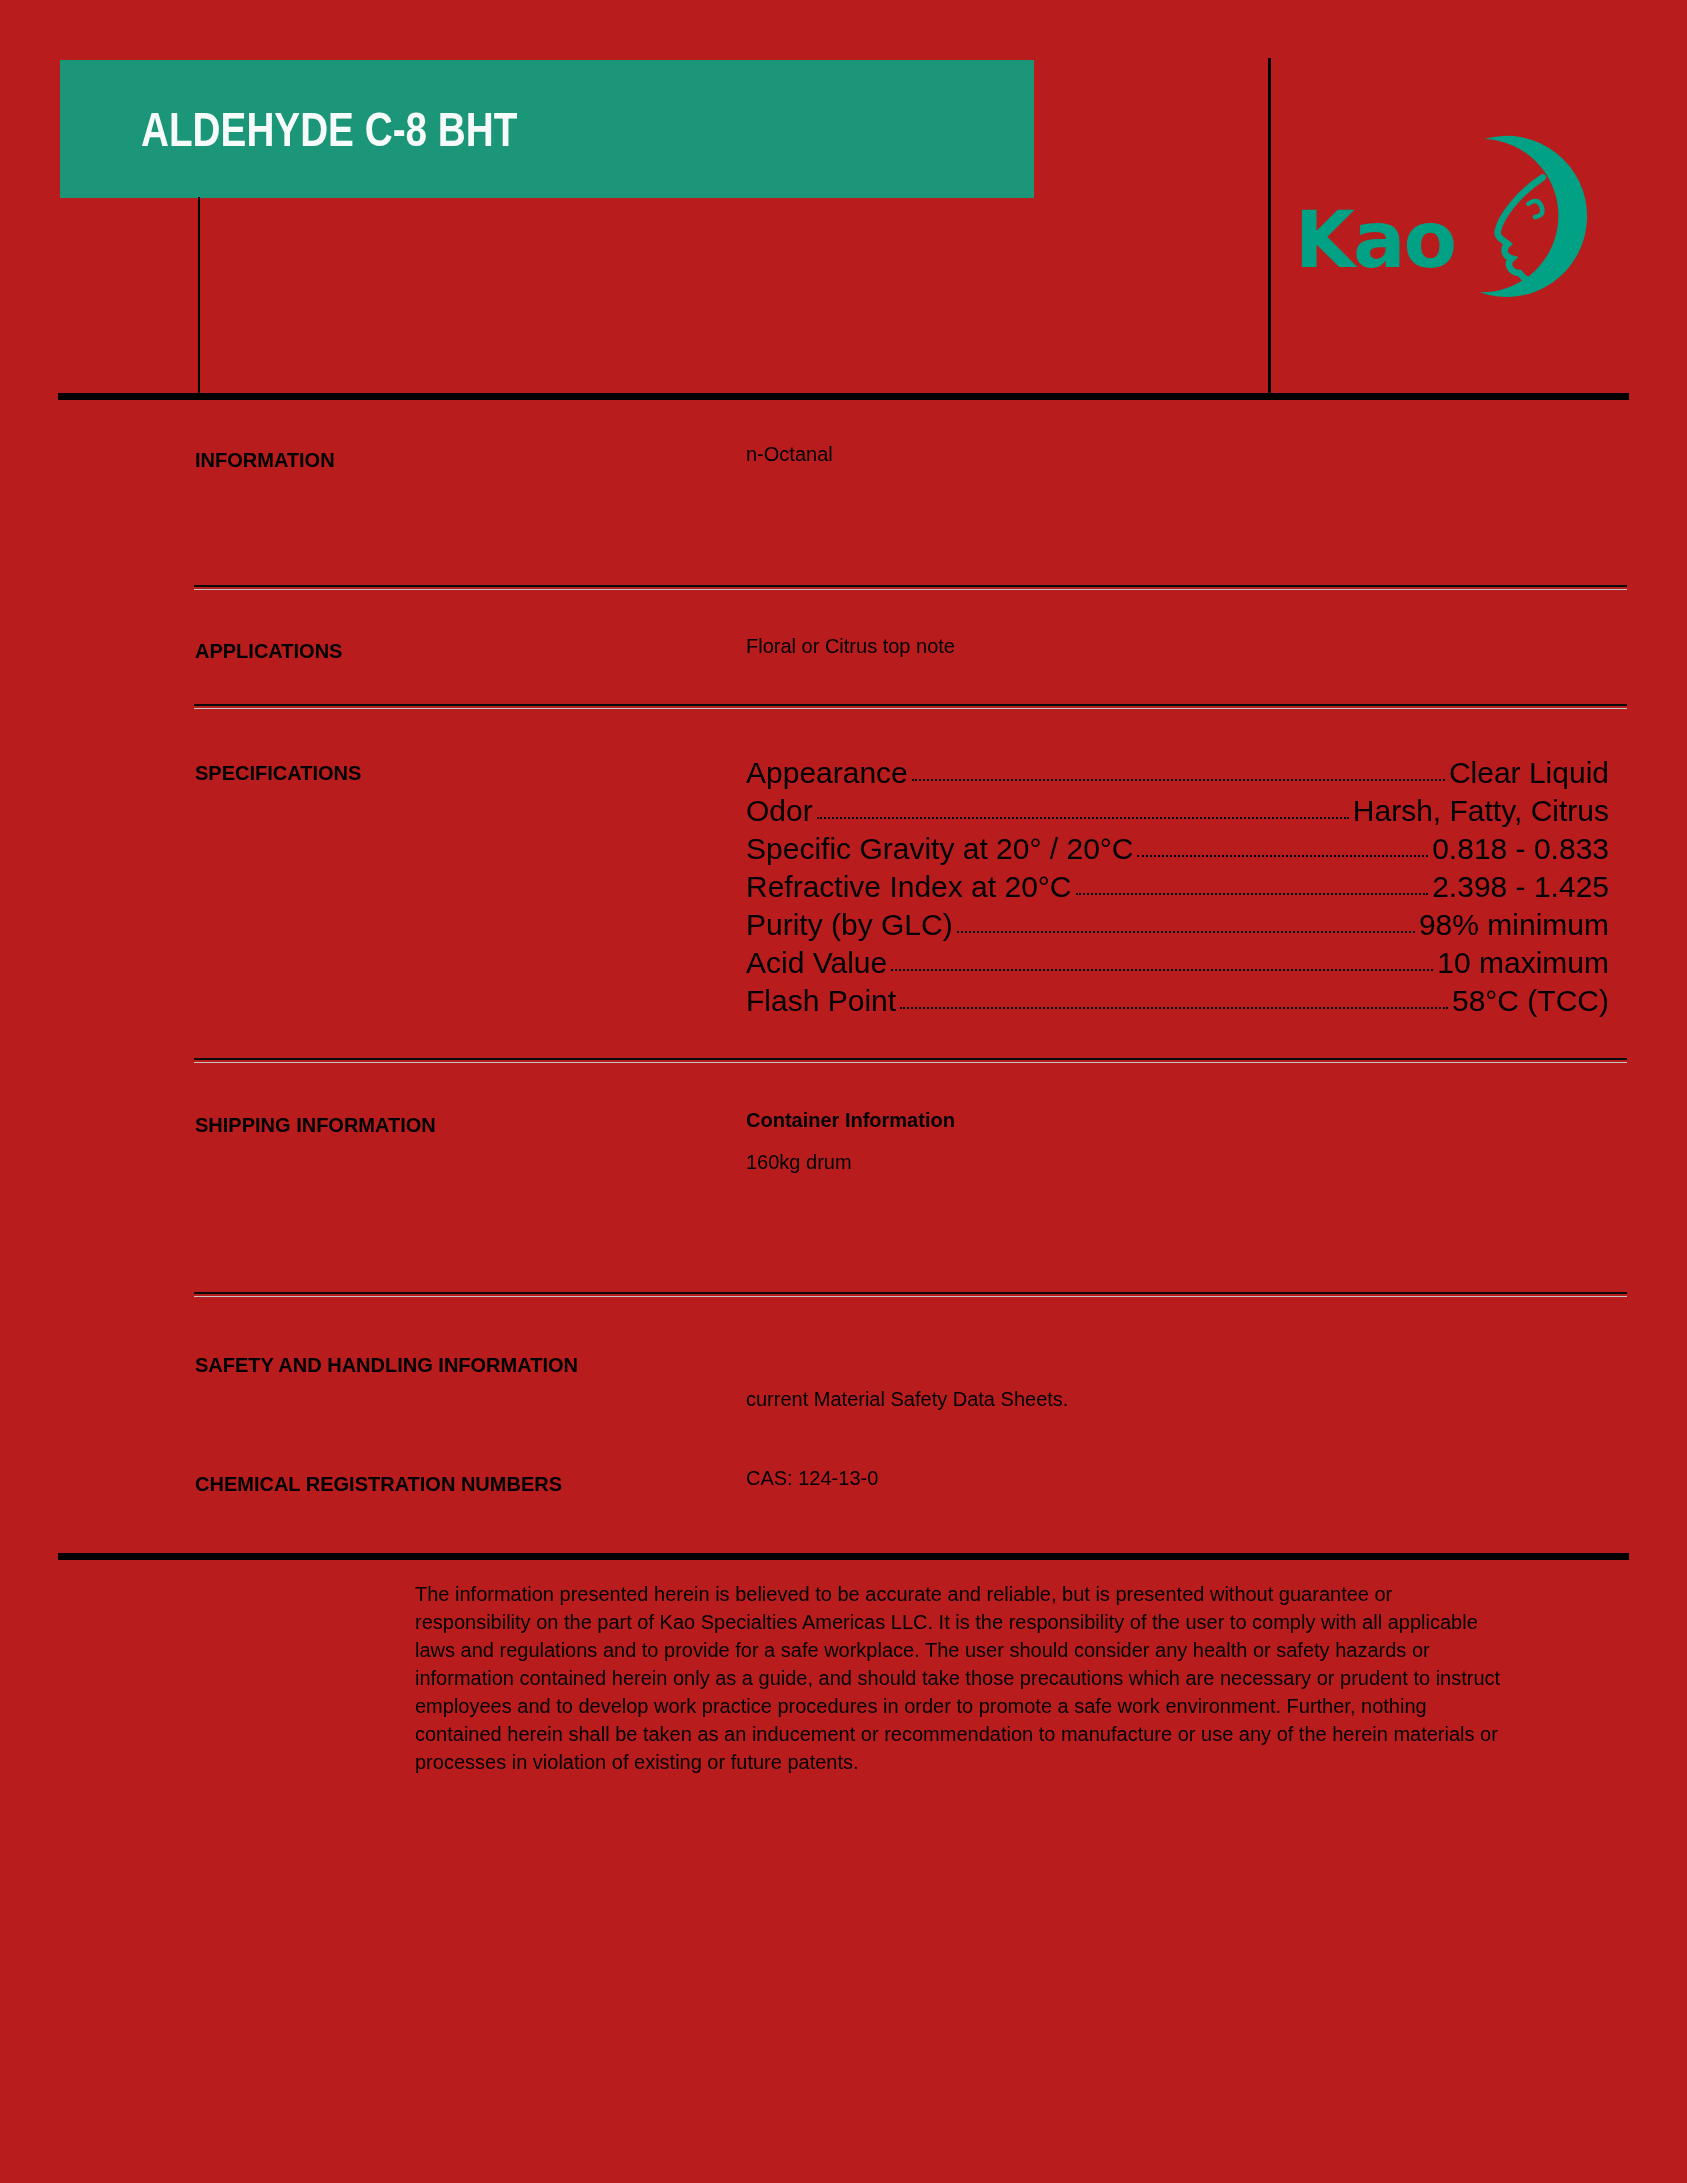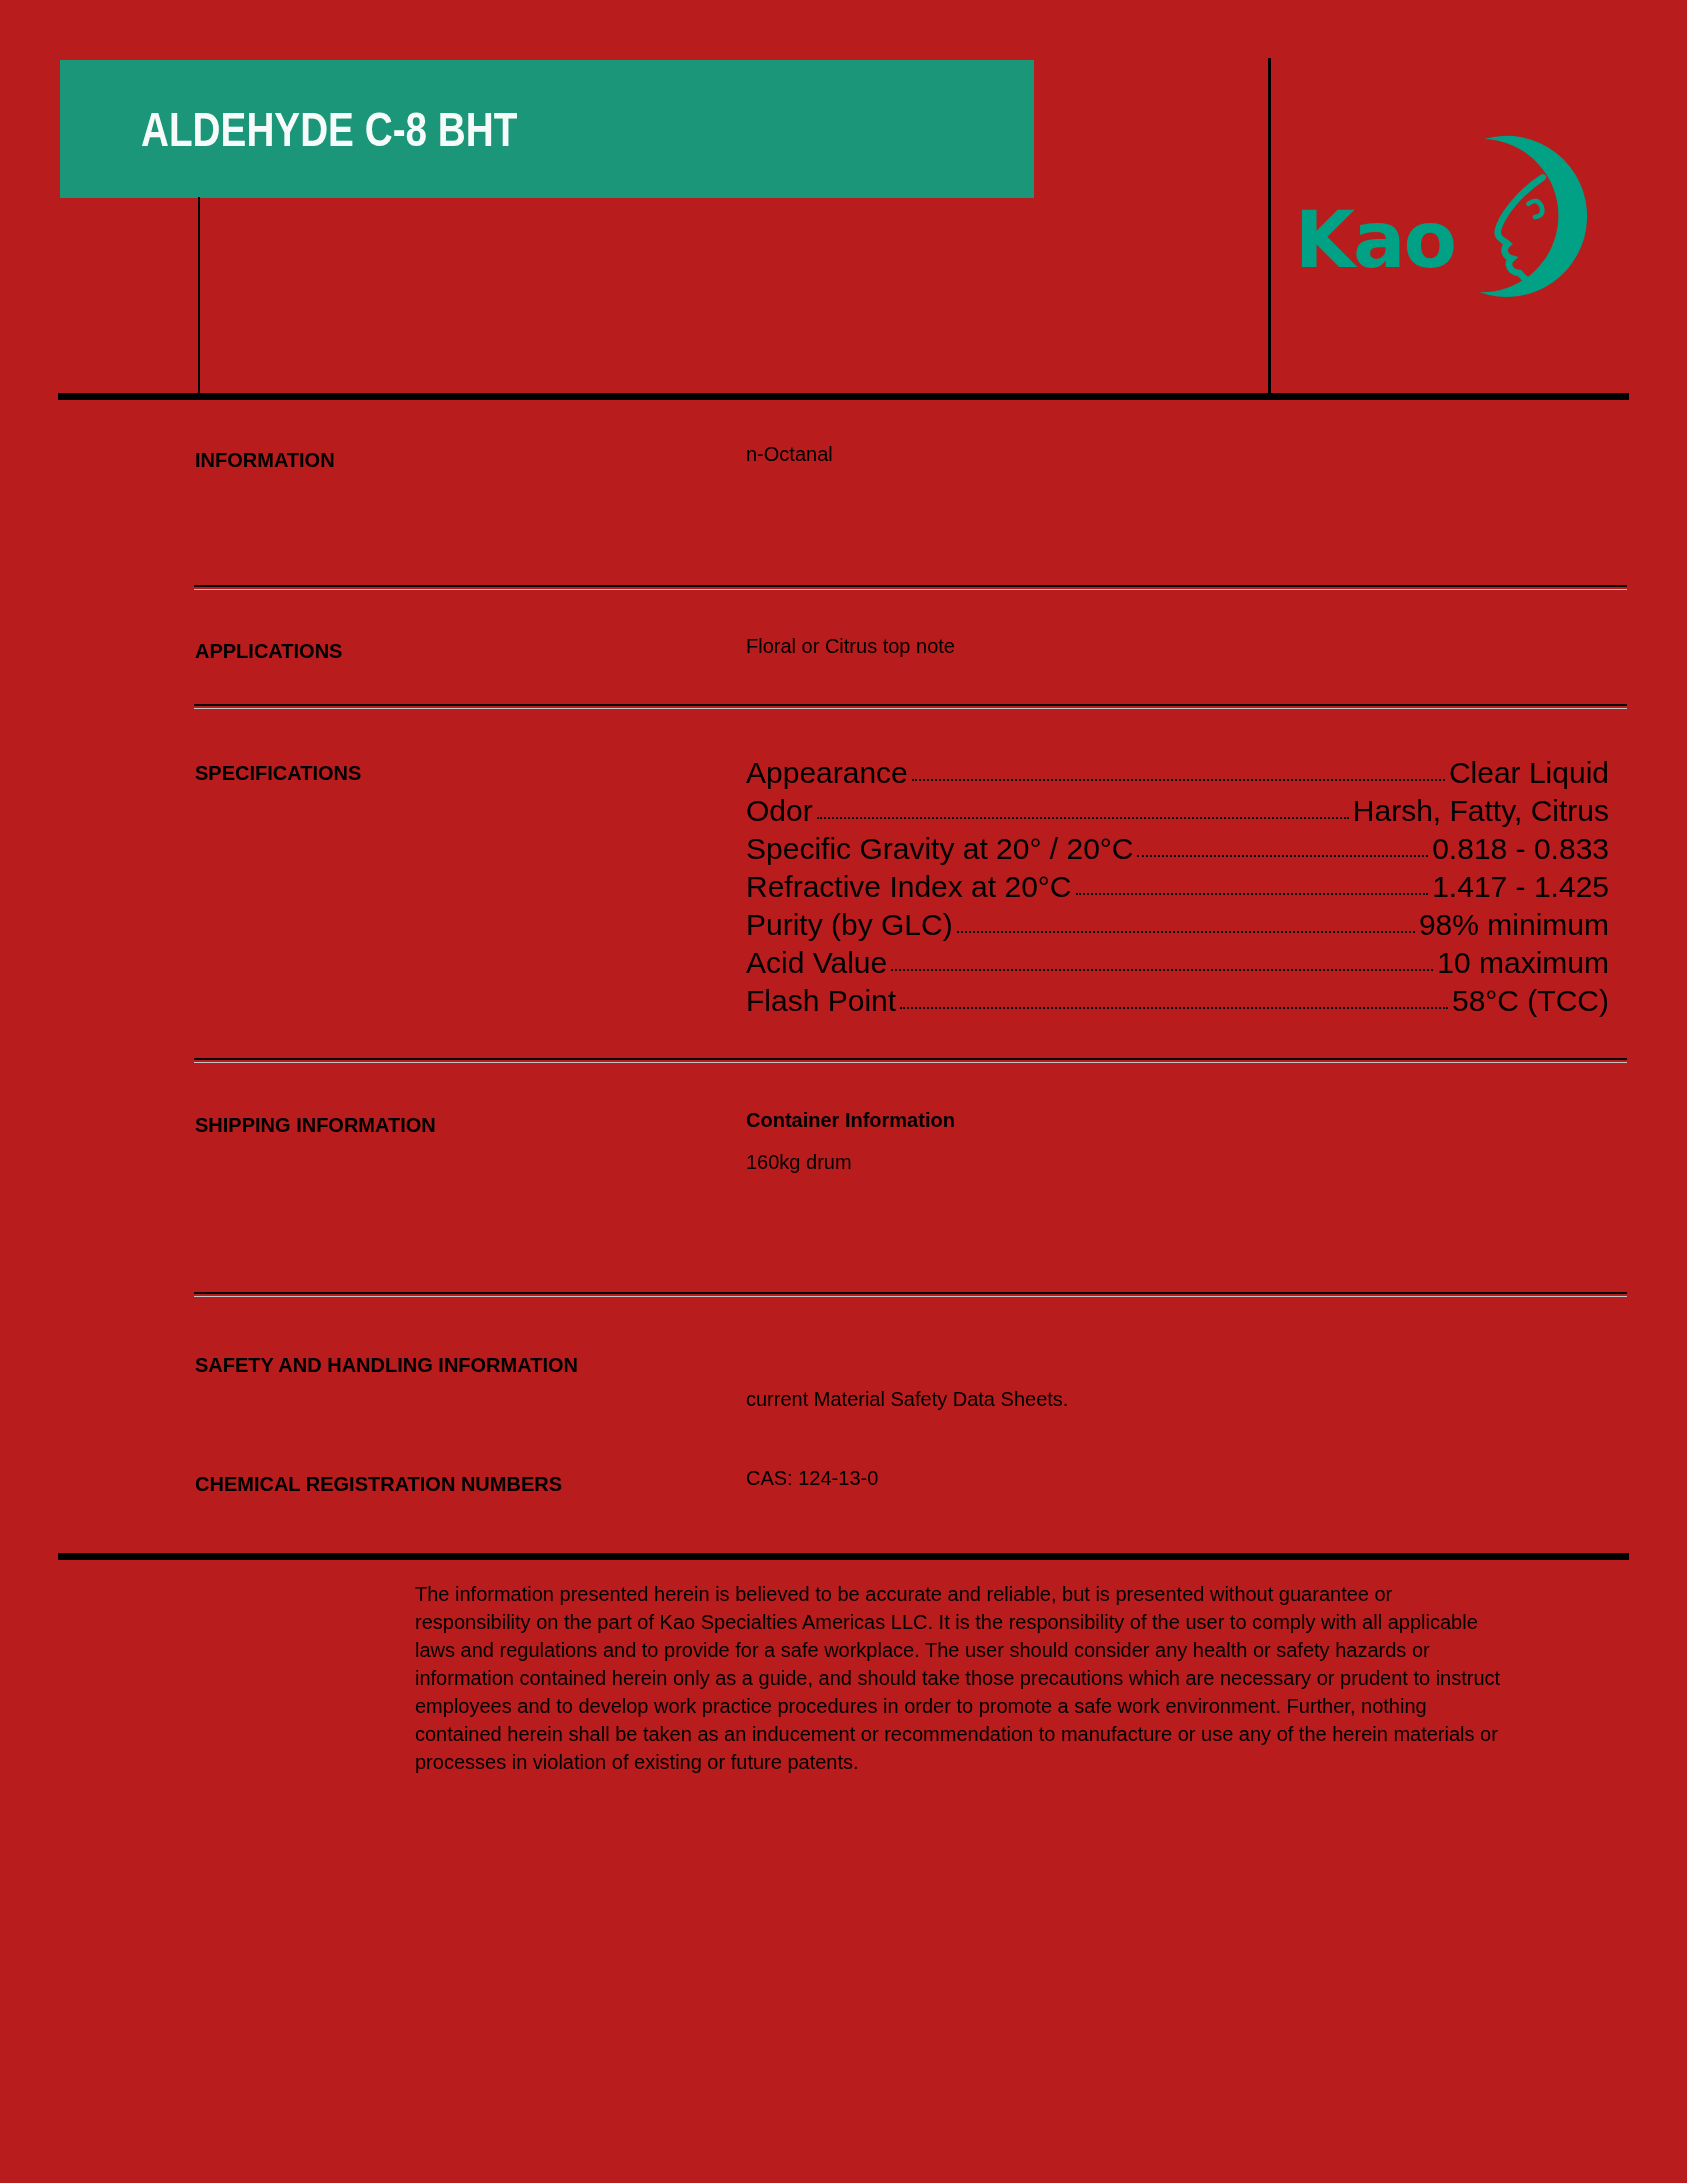--- a/index.html
+++ b/index.html
@@ -121,21 +121,21 @@
       <span>Harsh, Fatty, Citrus</span>
     </div>
     <div class="spec-line">
       <span>Specific Gravity at 20° / 20°C</span>
       <span class="spec-leader"></span>
       <span>0.818 - 0.833</span>
     </div>
     <div class="spec-line">
       <span>Refractive Index at 20°C</span>
       <span class="spec-leader"></span>
-      <span>1.417 - 1.425</span>
+      <span>2.398 - 1.425</span>
     </div>
     <div class="spec-line">
       <span>Purity (by GLC)</span>
       <span class="spec-leader"></span>
       <span>98% minimum</span>
     </div>
     <div class="spec-line">
       <span>Acid Value</span>
       <span class="spec-leader"></span>
       <span>10 maximum</span>

